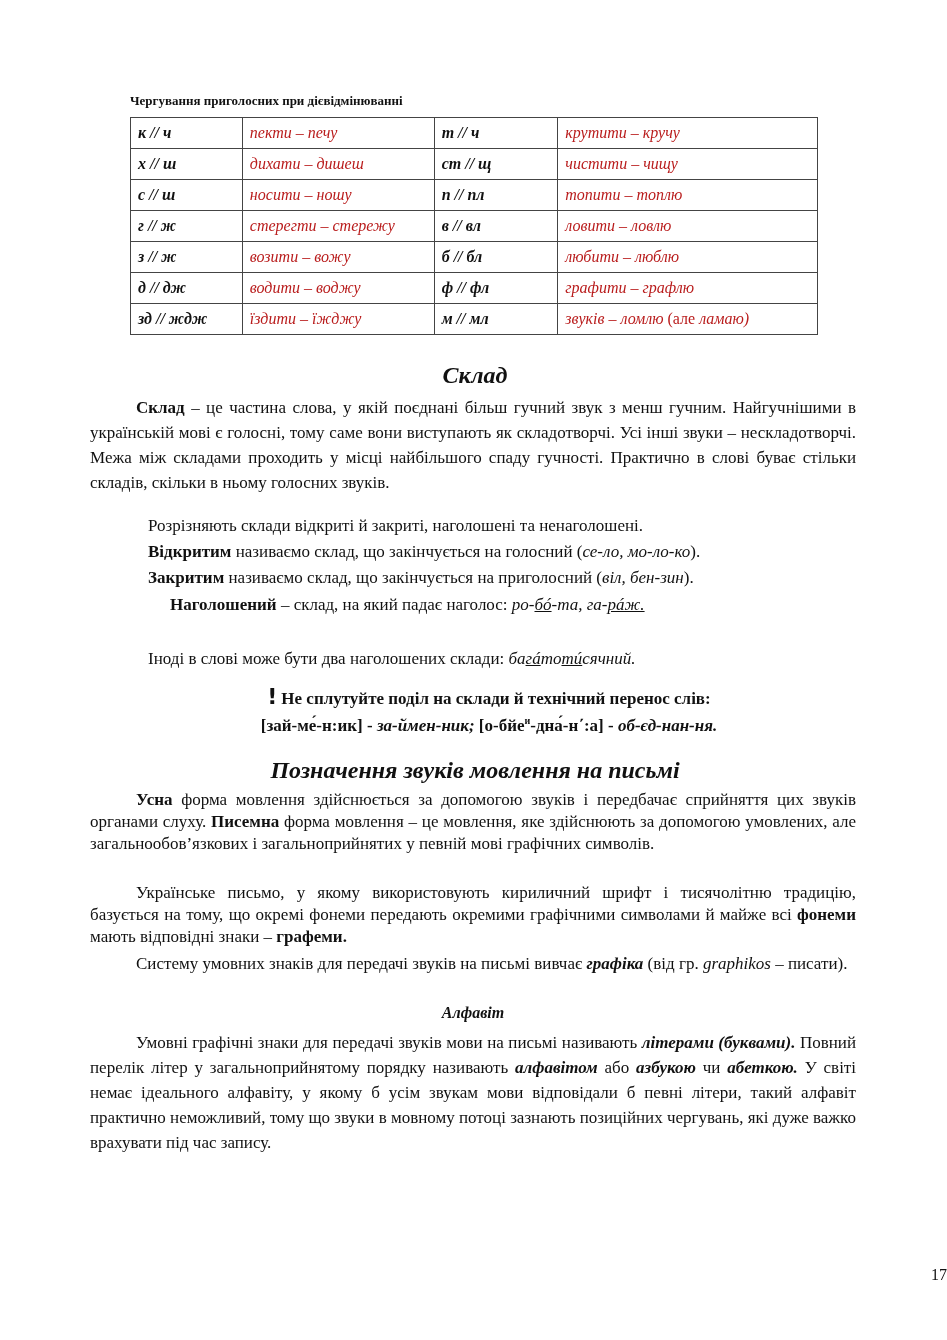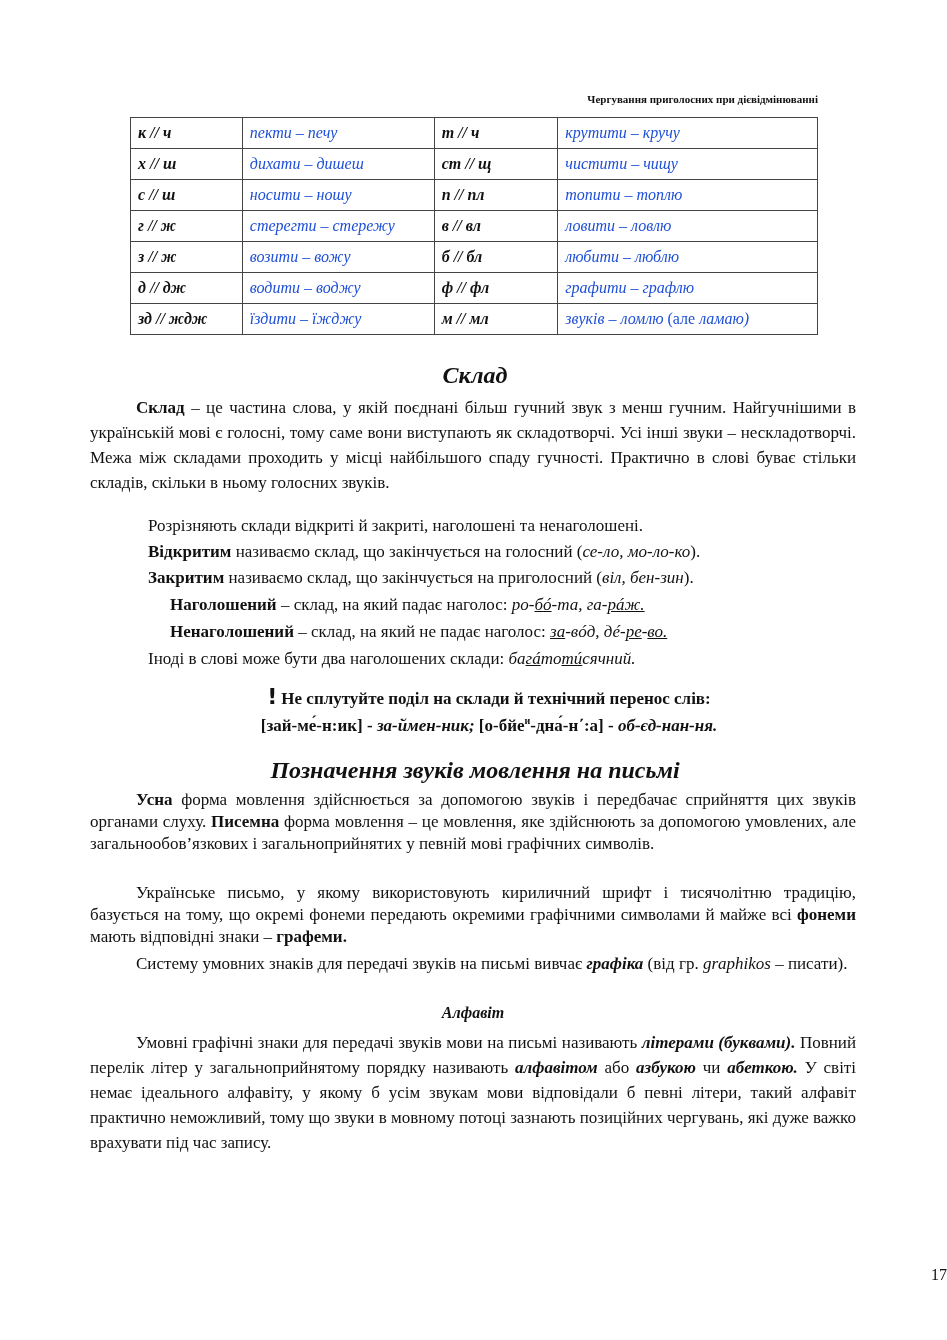--- a/index.html
+++ b/index.html
@@ -1,27 +1,27 @@
 <!DOCTYPE html>
 <html><head>
 <meta charset="utf-8">
 <style>
   html, body { margin: 0; padding: 0; background: #ffffff; }
   body { width: 947px; height: 1340px; position: relative; overflow: hidden;
          font-family: "Liberation Serif", "DejaVu Serif", serif; color: #111; }
   .page { position: absolute; left: 0; top: 0; width: 947px; height: 1340px; }
 
   .table-caption { position: absolute; left: 130px; width: 688px; top: 93px;
-                   text-align: right; font-weight: bold; font-size: 11px; }
+                   text-align: left; font-weight: bold; font-size: 13px; }
   table.alt { position: absolute; left: 130px; top: 117px; border-collapse: collapse;
               width: 688px; font-size: 16px; }
   table.alt td { border: 1px solid #444; height: 30px; padding: 0 7px; box-sizing: border-box;
                  line-height: 30px; white-space: nowrap; }
   table.alt td.pair { font-weight: bold; font-style: italic; }
-  table.alt td.ex { font-style: italic; color: #1d4ed8; }
+  table.alt td.ex { font-style: italic; color: #b91c1c; }
   .c1 { width: 112px; } .c2 { width: 192px; } .c3 { width: 124px; } .c4 { width: 260px; }
 
   h2.sec { position: absolute; margin: 0; font-style: italic; font-weight: bold;
            text-align: center; font-size: 24px; left: 90px; width: 770px; }
   .para { position: absolute; left: 90px; width: 766px; font-size: 17px; line-height: 25px;
           text-align: justify; margin: 0; }
   .para.ind { text-indent: 46px; }
   .line { position: absolute; font-size: 17px; line-height: 25px; white-space: nowrap; margin: 12px; }
   .u { text-decoration: underline; }
   .center { position: absolute; left: 90px; width: 766px; text-align: center;
@@ -89,21 +89,20 @@
   <p class="para ind" style="top:395px;"><b>Склад</b><span> – це частина слова, у якій поєднані більш гучний звук з менш гучним. Найгучнішими в українській мові є голосні, тому саме вони виступають як складотворчі. Усі інші звуки – нескладотворчі. Межа між складами проходить у місці найбільшого спаду гучності. Практично в слові буває стільки складів, скільки в ньому голосних звуків.</span></p>
 
   <p class="line" style="left:136px; top:501px;">Розрізняють склади відкриті й закриті, наголошені та ненаголошені.</p>
 
   <p class="line" style="left:136px; top:527px;"><b>Відкритим</b><span> називаємо склад, що закінчується на голосний (</span><i>се-ло, мо-ло-ко</i><span>).</span></p>
 
   <p class="line" style="left:136px; top:553px;"><b>Закритим</b><span> називаємо склад, що закінчується на приголосний (</span><i>віл, бен-зин</i><span>).</span></p>
 
   <p class="line" style="left:158px; top:580px;"><b>Наголошений</b><span> – склад, на який падає наголос: </span><i><span>ро-</span><span class="u">бó</span><span>-та, га-</span><span class="u">рáж.</span></i></p>
 
-  <p class="line" style="left:158px; top:607px;"><b>Ненаголошений</b><span> – склад, на який не падає наголос: </span><i><span class="u">за</span><span>-вóд, дé-</span><span class="u">ре</span><span>-</span><span class="u">во.</span></i></p>
 
   <p class="line" style="left:136px; top:634px;"><span>Іноді в слові може бути два наголошених склади: </span><i><span>ба</span><span class="u">гá</span><span>то</span><span class="u">тú</span><span>сячний.</span></i></p>
 
   <p class="center" style="top:668px;"><span class="excl">!</span><span>Не сплутуйте поділ на склади й технічний перенос слів:</span></p>
 
   <p class="center" style="top:699px;"><span>[зай-ме́-н:ик]</span><span> - </span><i>за-ймен-ник;</i><span> [о-бйе</span><sup style="font-size:10px;">и</sup><span>-дна́-н΄:а]</span><span> - </span><i>об-єд-нан-ня.</i></p>
 
   <h2 class="sec" style="top:757px;">Позначення звуків мовлення на письмі</h2>
 
   <p class="para ind" style="top:789px; line-height:22px;"><b>Усна</b><span> форма мовлення здійснюється за допомогою звуків і передбачає сприйняття цих звуків органами слуху. </span><b>Писемна</b><span> форма мовлення – це мовлення, яке здійснюють за допомогою умовлених, але загальнообов’язкових і загальноприйнятих у певній мові графічних символів.</span></p>

